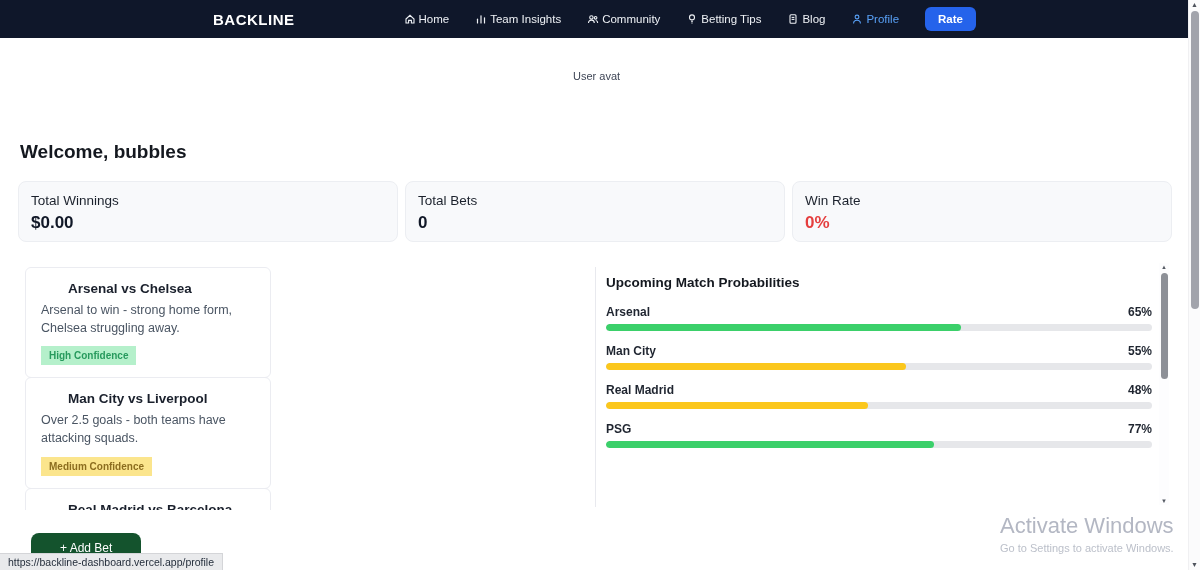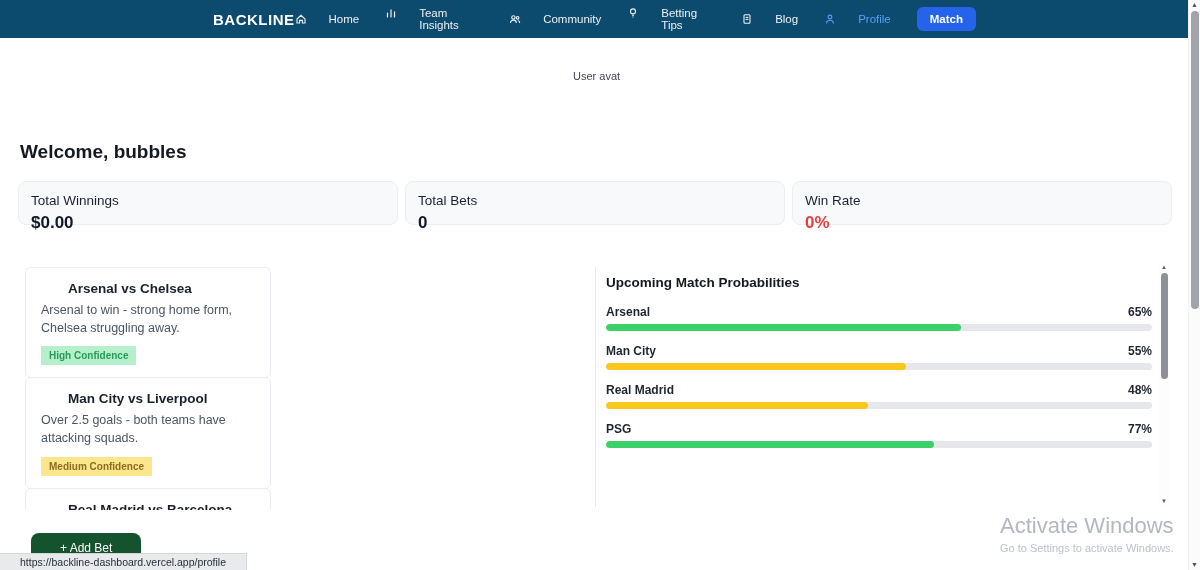--- a/index.html
+++ b/index.html
@@ -2,39 +2,39 @@
 <html><head>
 <meta charset="utf-8">
 <style>
   * { margin:0; padding:0; box-sizing:border-box; }
   html,body { width:1200px; height:570px; overflow:hidden; background:#fff;
     font-family:"Liberation Sans", sans-serif; }
   .screen { position:relative; width:1200px; height:570px; background:#fff; overflow:hidden; }
 
   
   .navbar { position:absolute; top:0; left:0; width:1188px; height:38px;
-    background:#0c4a6e; display:flex; align-items:center; }
+    background:#0f172a; display:flex; align-items:center; }
   .logo { margin-left:213px; color:#fff; font-weight:bold; font-size:15px; letter-spacing:.5px; }
   .nav-links { margin-left:auto; display:flex; align-items:center; gap:26px; padding-right:212px; }
-  .nav-item { display:flex; align-items:flex-start; gap:22px; color:#eef1f5; font-size:11.5px; cursor:pointer; }
+  .nav-item { display:flex; align-items:center; gap:3px; color:#eef1f5; font-size:11.5px; cursor:pointer; }
   .nav-item svg { display:block; }
   .nav-item.active { color:#58a0f6; }
   .login-btn { background:#2563eb; color:#fff; font-size:11.5px; font-weight:bold;
     border:none; border-radius:6px; padding:6px 13px; cursor:pointer; }
 
   
   .avatar-alt { position:absolute; top:70px; left:573px; width:47px; height:13px;
     overflow:hidden; white-space:nowrap; font-size:11px; color:#3f4656; }
 
   
   .welcome { position:absolute; top:141px; left:20px; font-size:19px; font-weight:800; color:#14181f; }
 
   
   .stats { position:absolute; top:181px; left:18px; width:1154px; display:flex; gap:7px; }
-  .stat-card { flex:1; height:44px; background:#f8f9fb; border:1px solid #eceef2;
+  .stat-card { flex:1; height:61px; background:#f8f9fb; border:1px solid #eceef2;
     border-radius:8px; padding:11px 12px; }
   .stat-label { font-size:13.5px; color:#1b212c; font-weight:500; }
   .stat-value { font-size:17px; font-weight:bold; color:#111827; margin-top:5px; }
   .stat-value.red { color:#e53e3e; }
 
   
   .predictions { position:absolute; top:267px; left:25px; width:246px; height:243px; overflow:hidden; }
   .pred-card { background:#fff; border:1px solid #ebecf1; border-radius:6px; padding:13px 15px 12px 15px; }
   .pred-card + .pred-card { margin-top:-1px; }
   .pred-title { font-size:13.5px; font-weight:bold; color:#1a202c;margin-left:27px; }
@@ -75,21 +75,21 @@
     font-size:12px; border:none; border-radius:8px; padding:8px 29px; cursor:pointer; }
 
   
   .watermark { position:absolute; left:1000px; top:513px; color:#b3b7c3; }
   .watermark .l1 { font-size:22px; }
   .watermark .l2 { font-size:11px; margin-top:3px; color:#bcc0ca; }
 
   
   .status-url { position:absolute; left:0; bottom:0; background:#e9eaec;
     border:1px solid #d4d5d8; border-left:none; border-bottom:none;
-    font-size:10.5px; color:#1f2937; padding:2px 20px; }
+    font-size:10.5px; color:#1f2937; padding:2px 8px; }
 </style>
 </head>
 <body>
 
 <div class="screen">
 
   <div class="navbar">
     <div class="logo">BACKLINE</div>
     <div class="nav-links">
       <div class="nav-item">
@@ -143,21 +143,21 @@
       </div>
       <div class="nav-item active">
         <span>
             <svg width="12" height="12" viewBox="0 0 12 12" fill="none" stroke="currentColor" stroke-width="1.1">
               <circle cx="6" cy="4" r="1.9"></circle>
               <path d="M2.6 10.4c0-2 1.6-3.2 3.4-3.2s3.4 1.2 3.4 3.2"></path>
             </svg>
           </span>
         <span>Profile</span>
       </div>
-      <button class="login-btn">Match</button>
+      <button class="login-btn">Rate</button>
     </div>
   </div>
 
   <div class="avatar-alt">User avatar</div>
 
   <h1 class="welcome">Welcome, bubbles</h1>
 
   <div class="stats">
     <div class="stat-card">
       <div class="stat-label">Total Winnings</div>

